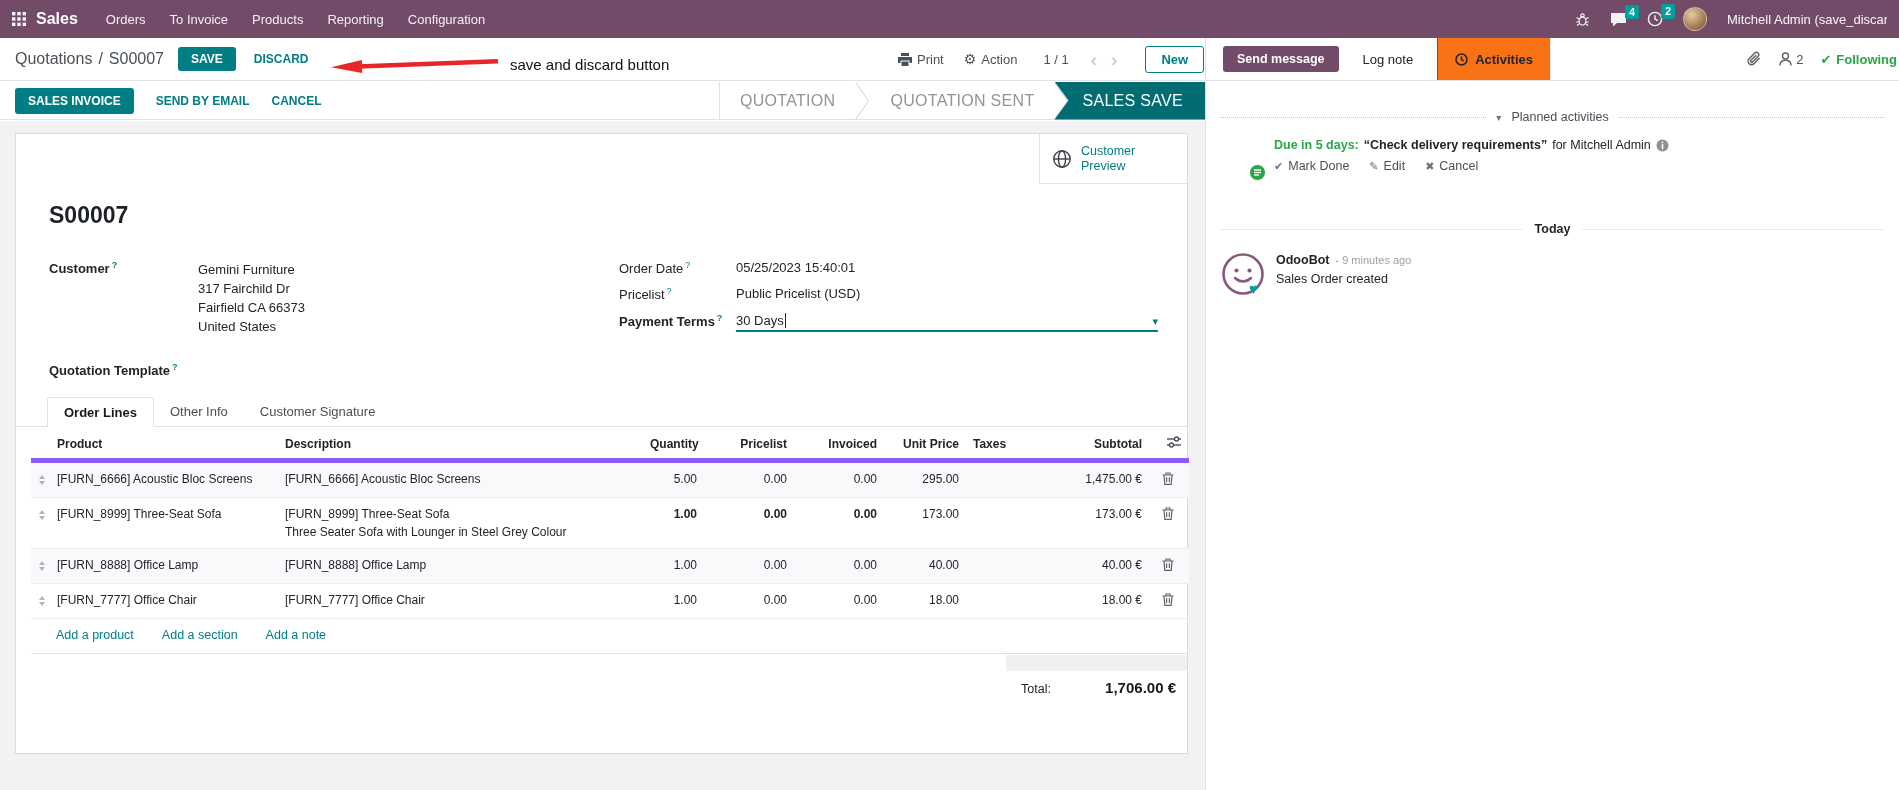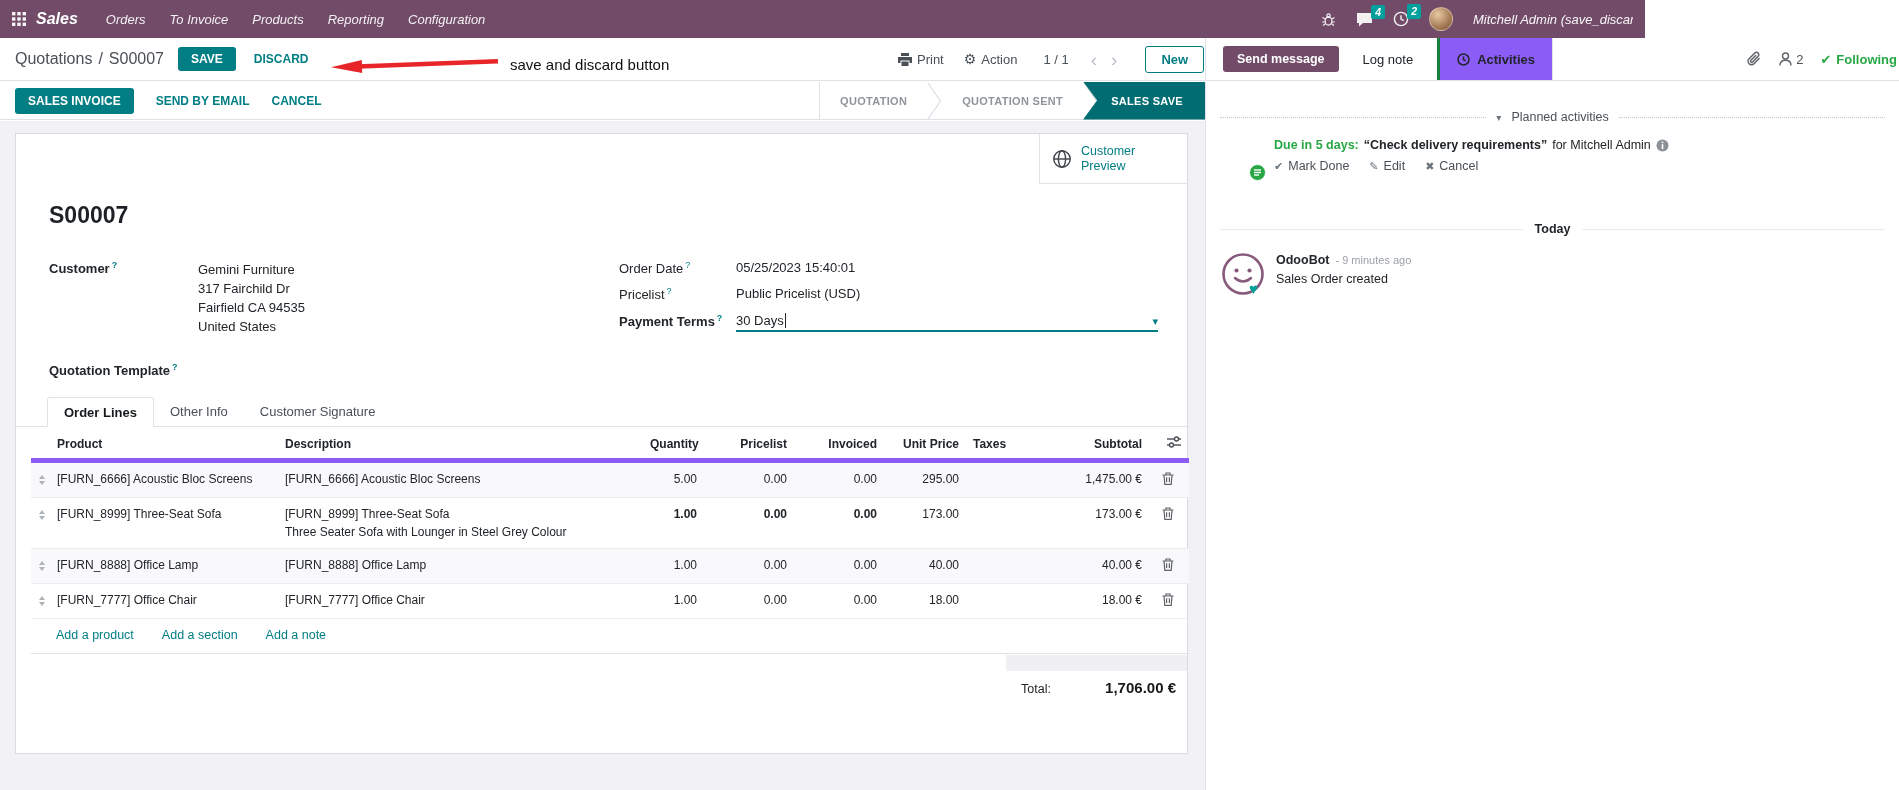--- a/index.html
+++ b/index.html
@@ -1,21 +1,21 @@
 <!DOCTYPE html>
 <html><head>
 <meta charset="utf-8">
 <style>
   * { margin:0; padding:0; box-sizing:border-box; font-family:"Liberation Sans","DejaVu Sans",sans-serif; }
   html,body { width:1899px; height:790px; }
   body { position:relative; background:#fff; overflow:hidden; color:#212529; font-size:13px; }
   svg { display:block; }
 
   
-  #topnav { position:absolute; top:0; left:0; width:1645px; height:38px; background:#714B67; display:flex; align-items:center; padding:0 12px;font-style:italic; }
+  #topnav { position:absolute; top:0; left:0; width:1899px; height:38px; background:#714B67; display:flex; align-items:center; padding:0 12px; }
   .brand { color:#fff; font-weight:700; font-size:16px; margin:0 16px 0 10px; }
   .nav-item { color:rgba(255,255,255,.92); font-size:13px; padding:0 12px; height:38px; display:flex; align-items:center; cursor:pointer; }
   .nav-right { margin-left:auto; display:flex; align-items:center; gap:20px; }
   .nav-ico { position:relative; display:flex; align-items:center; cursor:pointer; }
   .badge { position:absolute; top:-7px; right:-12px; background:#00A09D; color:#fff; font-size:10.5px; line-height:1; padding:2px 4px; border-radius:2px; font-weight:700; }
   .nav-avatar { width:24px; height:24px; border-radius:50%; background:radial-gradient(circle at 35% 30%, #e8c9a0, #9a6f4b 70%, #6e4d33); border:1px solid rgba(255,255,255,.4); }
   .nav-user { color:rgba(255,255,255,.95); font-size:13px; white-space:nowrap; overflow:hidden; max-width:160px; }
 
   
   #controlbar { position:absolute; top:38px; left:0; width:1205px; height:43px; background:#fff; border-bottom:1px solid #dee2e6; display:flex; align-items:center; padding:0 15px; }
@@ -31,21 +31,21 @@
 
   
   #annot-arrow { position:absolute; left:330px; top:57px; transform:rotate(-1.5deg); }
   #annot-text { position:absolute; left:510px; top:56px; font-size:15px; color:#111; }
 
   
   #statusrow { position:absolute; top:82px; left:0; width:1205px; height:38px; background:#fff; border-bottom:1px solid #dee2e6; display:flex; align-items:center; padding-left:15px; }
   .btn-primary-sm { background:#017E84; color:#fff; border:none; font-size:12px; font-weight:700; padding:6px 13px; border-radius:3px; cursor:pointer; }
   .btn-flat { background:none; border:none; color:#017E84; font-size:12px; font-weight:700; margin-left:22px; cursor:pointer; }
   .statusbar { margin-left:auto; height:38px; display:flex; align-items:stretch; border-left:1px solid #dee2e6; }
-  .step { display:flex; align-items:center; padding:0 20px; font-size:11px; font-weight:700; color:#8f959b; letter-spacing:.3px; cursor:pointer; }
+  .step { display:flex; align-items:center; padding:0 20px; font-size:16px; font-weight:400; color:#8f959b; letter-spacing:.3px; cursor:pointer; }
   .step.active { background:#016D73; color:#fff; clip-path:polygon(14px 50%, 0 0, 100% 0, 100% 100%, 0 100%); padding:0 22px 0 28px; margin-left:-15px; }
 
   
   #content { position:absolute; top:121px; left:0; width:1205px; height:669px; background:#f2f2f4; }
   #sheet { position:absolute; left:15px; top:12px; width:1173px; height:621px; background:#fff; border:1px solid #d9dbdf; }
   .preview-box { position:absolute; top:0; right:0; width:148px; height:50px; border-left:1px solid #e2e4e7; border-bottom:1px solid #e2e4e7; display:flex; align-items:center; gap:9px; padding:0 12px; cursor:pointer; }
   .preview-label { color:#017E84; font-size:12.5px; line-height:1.2; width:70px; }
   .sheet-title { position:absolute; left:33px; top:68px; font-size:23px; font-weight:700; color:#1d2125; }
 
   .col-left { position:absolute; left:33px; top:126px; width:520px; font-size:13px; }
@@ -85,21 +85,21 @@
   .total-box { position:absolute; right:0px; top:521px; width:181px; }
   .total-strip { height:16px; background:#f0f0f2; }
   .total-row { display:flex; align-items:baseline; padding:8px 11px 8px 15px; }
   .total-label { font-size:12.5px; color:#212529; }
   .total-value { margin-left:auto; font-weight:700; font-size:15px; color:#16191c; }
 
   
   #chatter-header { position:absolute; top:38px; left:1205px; width:694px; height:43px; background:#fff; border-left:1px solid #dee2e6; border-bottom:1px solid #dee2e6; display:flex; align-items:stretch; }
   .btn-sendmsg { background:#714B67; color:#fff; border:none; font-size:12.5px; font-weight:700; padding:6px 14px; border-radius:3px; align-self:center; margin-left:17px; cursor:pointer; }
   .btn-lognote { background:none; border:none; color:#212529; font-size:13px; margin-left:24px; align-self:center; cursor:pointer; }
-  .activities-cell { margin-left:24px; border-left:3px solid #15803d; border-right:1px solid #dee2e6; background:#8b5cf6; display:flex; align-items:center; gap:7px; padding:0 17px; font-size:13px; font-weight:700; color:#212529; cursor:pointer;justify-content:space-between; }
+  .activities-cell { margin-left:24px; border-left:1px solid #15803d; border-right:1px solid #dee2e6; background:#f97316; display:flex; align-items:center; gap:7px; padding:0 17px; font-size:13px; font-weight:700; color:#212529; cursor:pointer;justify-content:space-between; }
   .ch-right { margin-left:auto; display:flex; align-items:center; gap:17px; padding-right:2px; }
   .followers { display:flex; align-items:center; gap:4px; color:#495057; font-size:13px; cursor:pointer; }
   .following { display:flex; align-items:center; gap:5px; color:#28a745; font-size:13px; font-weight:700; white-space:nowrap; cursor:pointer; }
 
   #chatter-body { position:absolute; top:82px; left:1205px; width:694px; height:708px; background:#fff; border-left:1px solid #dee2e6; }
   .planned-divider { margin-top:28px; display:flex; align-items:center; gap:10px; padding:0 14px; font-size:12.5px; color:#495057; cursor:pointer; }
   .dotline { flex:1; border-top:1px dotted #c3c8cd; }
   .caret-sm { font-size:10px; color:#6c757d; }
   .activity { display:flex; gap:12px; margin:14px 16px 0; }
   .act-avatar { position:relative; width:40px; height:40px; flex-shrink:0; }
@@ -240,21 +240,21 @@
     <div class="sheet-title">S00007</div>
 
     <div class="col-left">
       <div class="frow">
         <span class="flabel">
           <span>Customer</span><span class="sup-q">?</span>
         </span>
         <span>
           <span class="link-teal addr-line" style="display:block;">Gemini Furniture</span>
           <span class="addr-line" style="display:block;">317 Fairchild Dr</span>
-          <span class="addr-line" style="display:block;">Fairfield CA 94535</span>
+          <span class="addr-line" style="display:block;">Fairfield CA 66373</span>
           <span class="addr-line" style="display:block;">United States</span>
         </span>
       </div>
       <div class="frow qt-row">
         <span class="flabel">
           <span>Quotation Template</span><span class="sup-q">?</span>
         </span>
       </div>
     </div>
 

